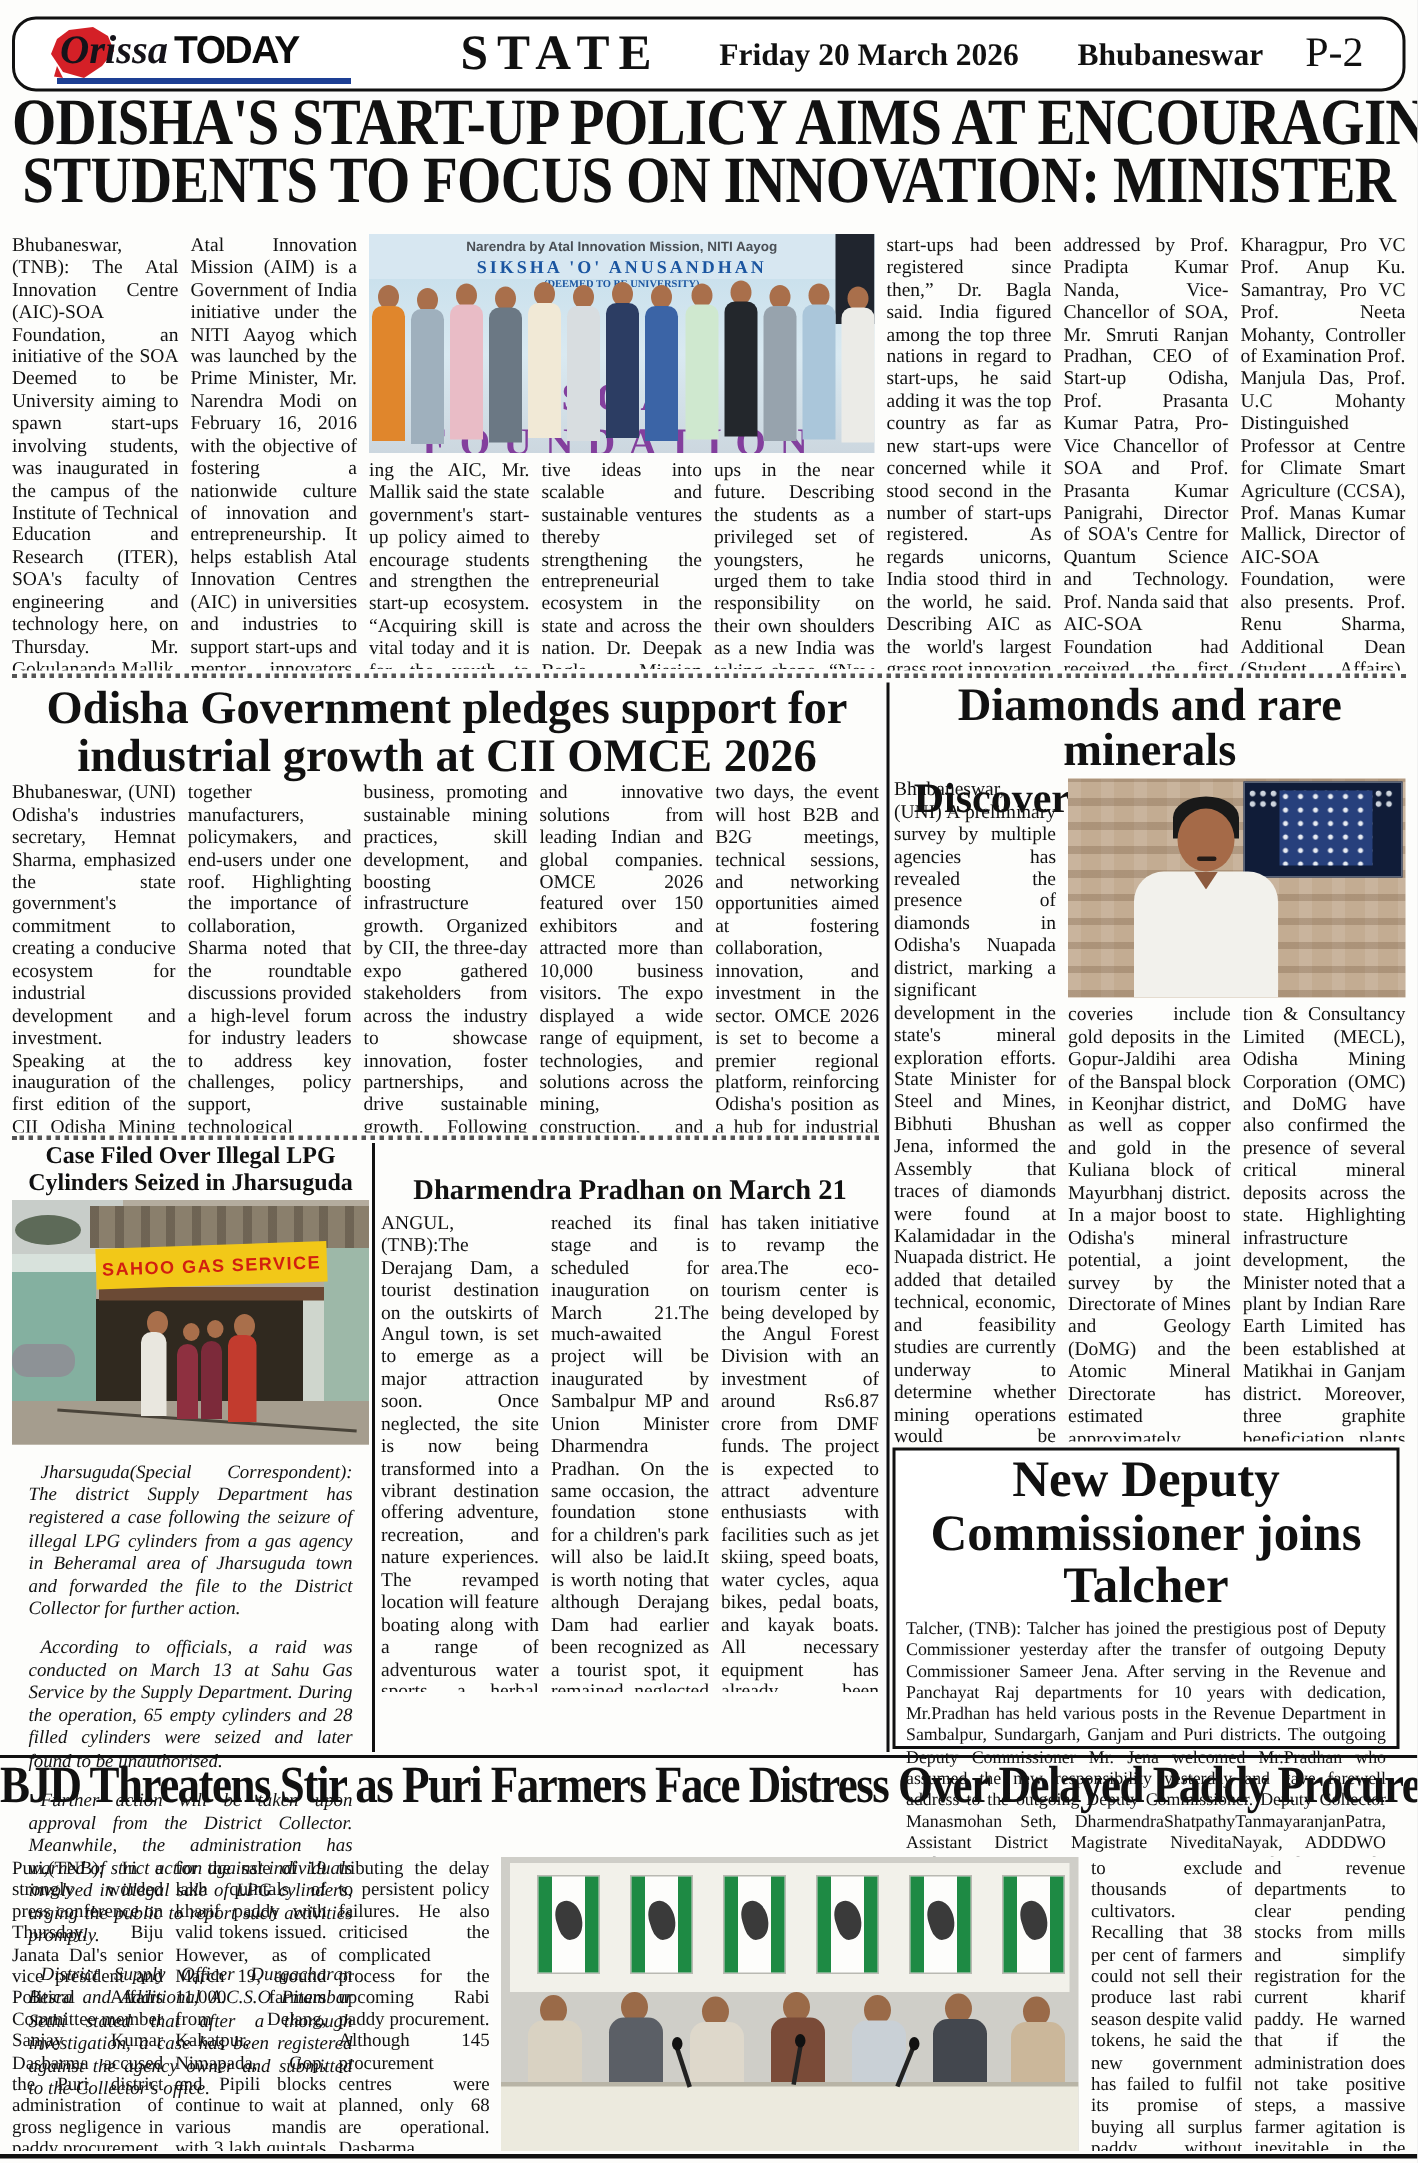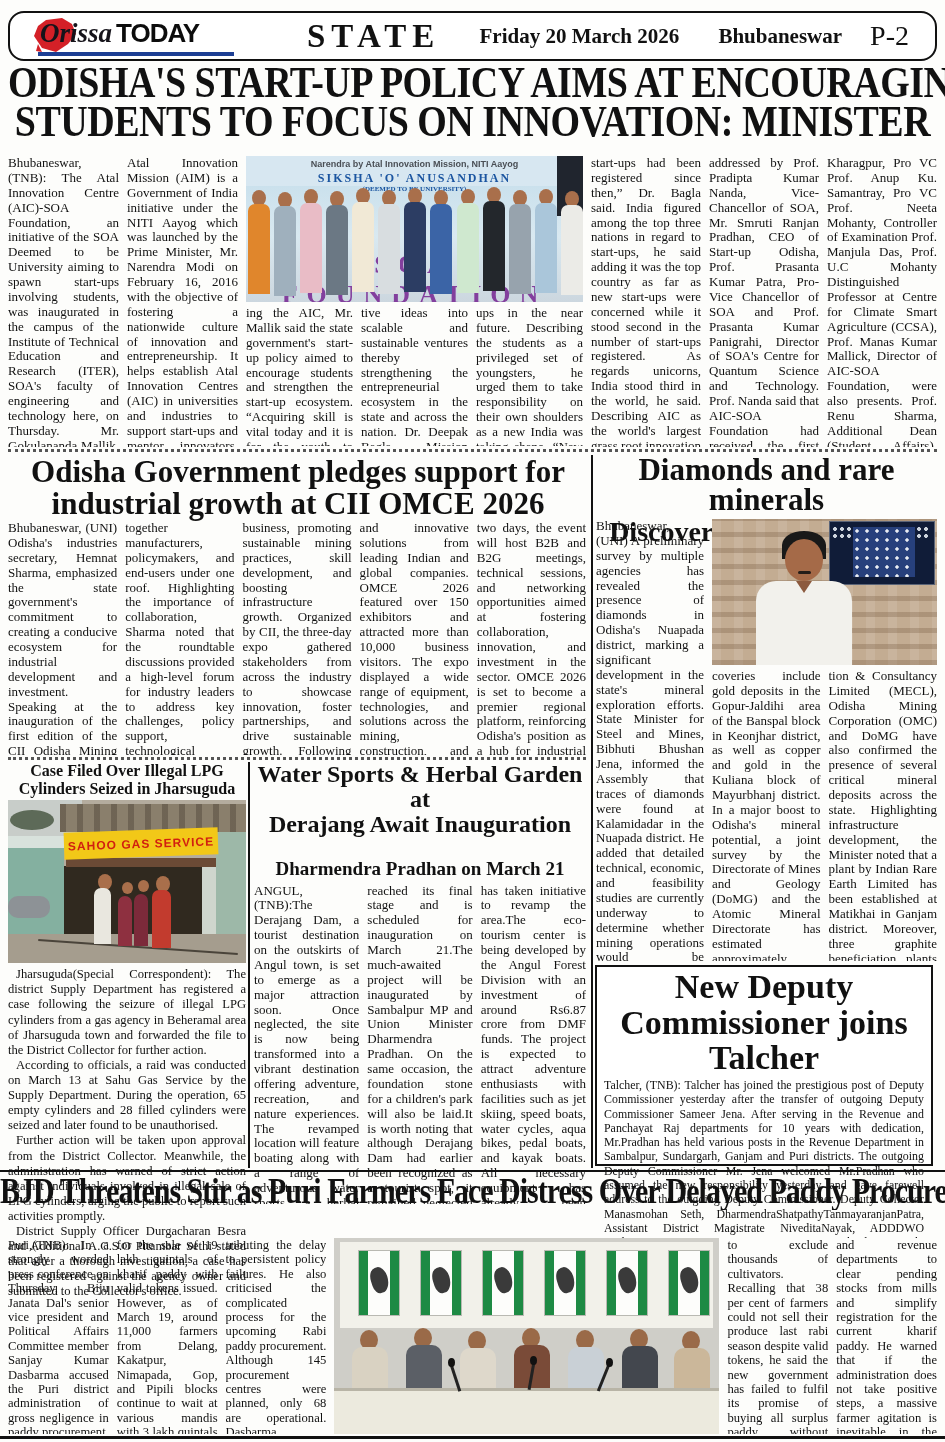--- a/index.html
+++ b/index.html
@@ -112,21 +112,21 @@
   .p3-garland{position:absolute;left:58px;top:58px;width:150px;height:9px;background:#6b4a35;}
   .p3-wall-l{position:absolute;left:0;top:36px;width:56px;height:100px;background:#84b0a0;}
   .p3-wall-l2{position:absolute;left:0;top:36px;width:56px;height:12px;background:#d8e2dc;}
   .p3-wall-r{position:absolute;left:208px;top:32px;width:30px;height:106px;background:#9db8a8;}
   .p3-pillar{position:absolute;left:194px;top:58px;width:14px;height:80px;background:#cfd6cd;}
   .p3-door{position:absolute;left:56px;top:66px;width:138px;height:72px;background:#30291f;}
   .p3-ground{position:absolute;left:0;top:134px;width:238px;height:30px;background:#a59d8e;}
   .p3-cable{position:absolute;left:30px;top:146px;width:200px;height:2px;background:#4a443a;transform:rotate(4deg);}
   .p3-barrow{position:absolute;left:0px;top:96px;width:42px;height:22px;border-radius:10px;background:#8d9296;}
   .lpg-body{margin-top:4px;}
-  .lpg-body p{margin:0;font-size:12.6px;line-height:1.2;text-align:justify;text-indent:8px;}
+  .lpg-body p{margin:11px;font-size:12.6px;line-height:1.2;text-align:justify;text-indent:8px;font-style:italic;}
 
   
   .der{left:254px;top:762px;width:332px;}
   .der .h1{font-size:24px;line-height:1.05;}
   .der .h2{font-size:19px;line-height:1.08;margin-top:1px;}
   .der-body{display:flex;gap:8px;margin-top:4px;}
   .der-body .body-col{flex:1 1 0;height:320px;}
 
   
   .a7-head{left:0;top:1176px;width:945px;font-size:30px;}
@@ -339,24 +339,20 @@
     </div>
     <div class="lpg-body">
       <p>Jharsuguda(Special Correspondent): The district Supply Department has registered a case following the seizure of illegal LPG cylinders from a gas agency in Beheramal area of Jharsuguda town and forwarded the file to the District Collector for further action.</p>
       <p>According to officials, a raid was conducted on March 13 at Sahu Gas Service by the Supply Department. During the operation, 65 empty cylinders and 28 filled cylinders were seized and later found to be unauthorised.</p>
       <p>Further action will be taken upon approval from the District Collector. Meanwhile, the administration has warned of strict action against individuals involved in illegal sale of LPG cylinders, urging the public to report such activities promptly.</p>
       <p>District Supply Officer Durgacharan Besra and Additional A.C.S.O Pitambar Sethi stated that after a thorough investigation, a case has been registered against the agency owner and submitted to the Collector's office.</p>
     </div>
   </div>
 
   <div class="abs der">
-    <div class="headline h1">
-      <span>Water Sports &amp; Herbal Garden at</span><br>
-      <span>Derajang Await Inauguration</span>
-    </div>
     <div class="headline h2">
       <br>
       <span>Dharmendra Pradhan on March 21</span>
     </div>
     <div class="der-body">
       <div class="body-col">ANGUL, (TNB):The Derajang Dam, a tourist destination on the outskirts of Angul town, is set to emerge as a major attraction soon. Once neglected, the site is now being transformed into a vibrant destination offering adventure, recreation, and nature experiences. The revamped location will feature boating along with a range of adventurous water sports, a herbal (medicinal) garden, and a sports park—making it a complete eco-tourism destination for visitors. The eco-tourism project at Derajang, being developed by the Forest Department with funding support from the District Mineral Foundation (DMF), has</div>
       <div class="body-col">reached its final stage and is scheduled for inauguration on March 21.The much-awaited project will be inaugurated by Sambalpur MP and Union Minister Dharmendra Pradhan. On the same occasion, the foundation stone for a children's park will also be laid.It is worth noting that although Derajang Dam had earlier been recognized as a tourist spot, it remained neglected for many years. While visitors were drawn to its natural beauty, the lack of facilities failed to retain them for long. The park below the dam had also fallen into disrepair. Following repeated demands for development, the district administration</div>
       <div class="body-col">has taken initiative to revamp the area.The eco-tourism center is being developed by the Angul Forest Division with an investment of around Rs6.87 crore from DMF funds. The project is expected to attract adventure enthusiasts with facilities such as jet skiing, speed boats, water cycles, aqua bikes, pedal boats, and kayak boats. All necessary equipment has already been arranged, and staff have been deployed to assist visitors.In addition to water sports, a herbal park and play area have been constructed. A multi-purpose building is also under development, where visitors will be able to relax and enjoy the scenic beauty of Derajang.</div>
     </div>
   </div>

